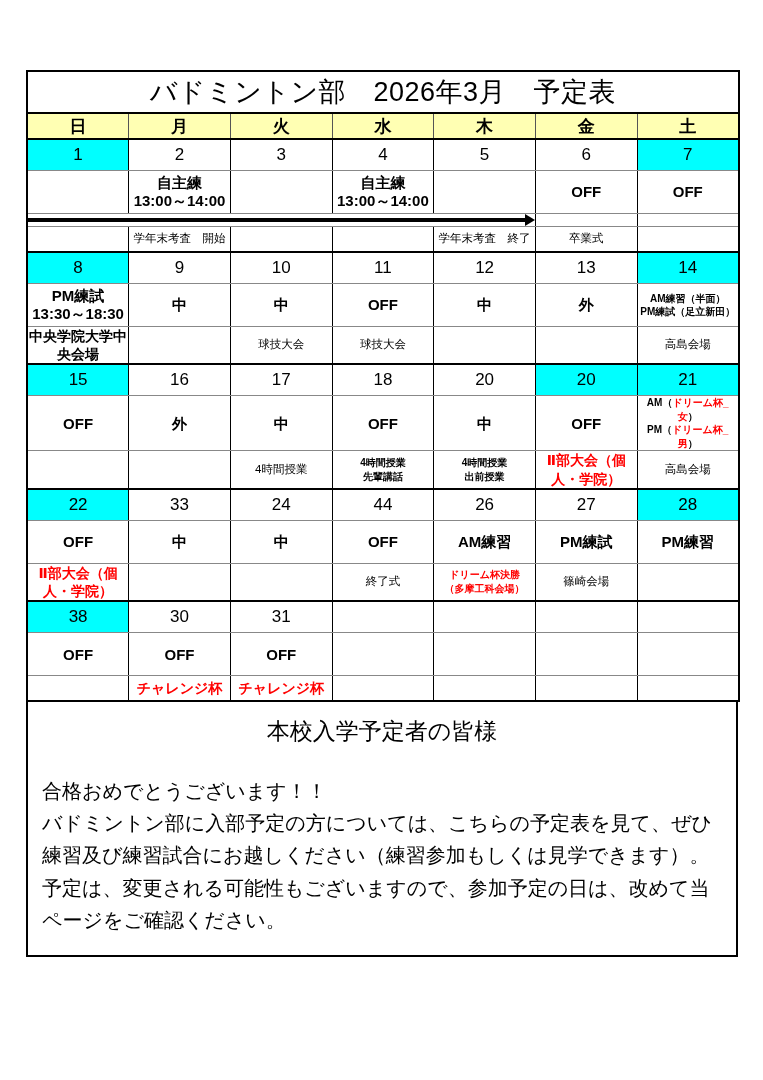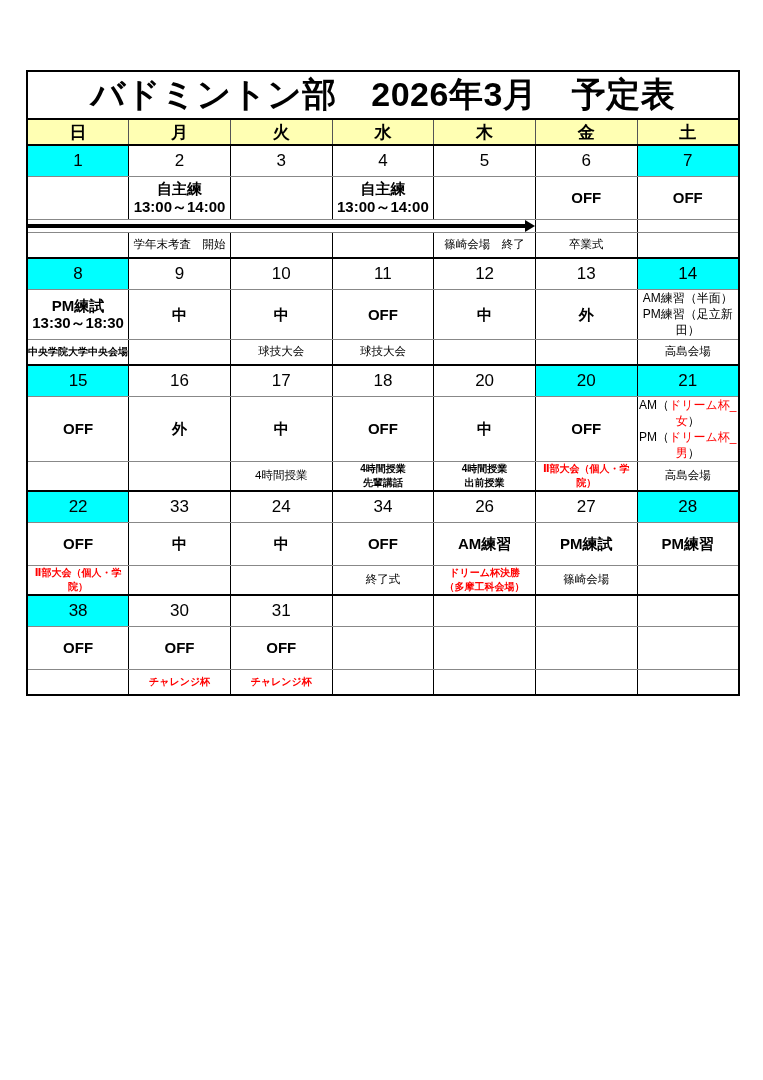--- a/index.html
+++ b/index.html
@@ -43,22 +43,22 @@
     padding: 0;
     overflow: hidden;
   }
 
   
   col.c { width: 101.7px; }
 
   
   .title-cell {
     height: 40px;
-    font-size: 34px;
-    font-weight: bold;
+    font-size: 27px;
+    font-weight: normal;
     letter-spacing: 0.5px;
     border: 2px solid #000 !important;
     border-bottom: 2px solid #000 !important;
   }
 
   
   .dow {
     height: 24px;
     background: #ffffb3;
     font-size: 17px;
@@ -87,35 +87,35 @@
     height: 42px;
     font-size: 15px;
     font-weight: bold;
     border-left: 1px solid #000;
     border-right: 1px solid #000;
     border-bottom: 1px solid #888;
     text-align: center;
   }
   .act-main { font-size: 15px; font-weight: bold; line-height: 1.15; }
   .act-sub  { font-size: 15px; font-weight: bold; line-height: 1.2; }
-  .act-tiny { font-size: 12px; font-weight: normal; line-height: 1.35; }
+  .act-tiny { font-size: 10px; font-weight: bold; line-height: 1.35; }
 
   
   tr.note td {
     height: 24px;
     font-size: 11.5px;
     font-weight: normal;
     border-left: 1px solid #000;
     border-right: 1px solid #000;
     border-bottom: 2px solid #000;
     line-height: 1.2;
     text-align: center;
   }
   .note-sm   { font-size: 11.5px; }
-  .note-xs   { font-size: 10px; font-weight: bold; line-height: 1.3; }
+  .note-xs   { font-size: 14px; font-weight: bold; line-height: 1.3; }
   .note-two  { font-size: 10px; font-weight: bold; line-height: 1.3; }
   .red { color: #ff0000; }
 
   
   tr.arrow td {
     height: 12px;
     border-left: 1px solid #000;
     border-right: 1px solid #000;
     border-bottom: 1px solid #888;
     position: relative;
@@ -238,21 +238,21 @@
               </div>
             </td>
             <td></td>
             <td></td>
           </tr>
           <tr class="note">
             <td><span class="note-sm"></span></td>
             <td><span class="note-sm">学年末考査　開始</span></td>
             <td><span class="note-sm"></span></td>
             <td><span class="note-sm"></span></td>
-            <td><span class="note-sm">篠崎会場　終了</span></td>
+            <td><span class="note-sm">学年末考査　終了</span></td>
             <td><span class="note-sm">卒業式</span></td>
             <td><span class="note-sm"></span></td>
           </tr>
           <tr class="dates">
             <td class="hl">8</td>
             <td>9</td>
             <td>10</td>
             <td>11</td>
             <td>12</td>
             <td>13</td>
@@ -273,21 +273,21 @@
               <div class="act-main">OFF</div>
             </td>
             <td>
               <div class="act-main">中</div>
             </td>
             <td>
               <div class="act-main">外</div>
             </td>
             <td>
               <div class="act-tiny">AM練習（半面）</div>
-              <div class="act-tiny">PM練習（足立新田）</div>
+              <div class="act-tiny">PM練試（足立新田）</div>
             </td>
           </tr>
           <tr class="note">
             <td><span class="note-xs">中央学院大学中央会場</span></td>
             <td><span class="note-sm"></span></td>
             <td><span class="note-sm">球技大会</span></td>
             <td><span class="note-sm">球技大会</span></td>
             <td><span class="note-sm"></span></td>
             <td><span class="note-sm"></span></td>
             <td><span class="note-sm">高島会場</span></td>
@@ -333,21 +333,21 @@
 先輩講話</span></td>
             <td><span class="note-two" style="white-space: pre-line;">4時間授業
 出前授業</span></td>
             <td><span class="note-xs red">Ⅱ部大会（個人・学院）</span></td>
             <td><span class="note-sm">高島会場</span></td>
           </tr>
           <tr class="dates">
             <td class="hl">22</td>
             <td>33</td>
             <td>24</td>
-            <td>34</td>
+            <td>44</td>
             <td>26</td>
             <td>27</td>
             <td class="hl">28</td>
           </tr>
           <tr class="act">
             <td>
               <div class="act-main">OFF</div>
             </td>
             <td>
               <div class="act-main">中</div>
@@ -407,15 +407,23 @@
             <td><span class="note-xs red">チャレンジ杯</span></td>
             <td><span class="note-xs red">チャレンジ杯</span></td>
             <td><span class="note-sm"></span></td>
             <td><span class="note-sm"></span></td>
             <td><span class="note-sm"></span></td>
             <td><span class="note-sm"></span></td>
           </tr>
         </tbody>
     </table>
 
+    <div class="msgbox">
+      <div class="msg-head">本校入学予定者の皆様</div>
+      <div class="msg-body" id="msg-body">
+          <p>合格おめでとうございます！！</p>
+          <p>バドミントン部に入部予定の方については、こちらの予定表を見て、ぜひ練習及び練習試合にお越しください（練習参加もしくは見学できます）。</p>
+          <p>予定は、変更される可能性もございますので、参加予定の日は、改めて当ページをご確認ください。</p>
+        </div>
+    </div>
 
   </div>
 </div>
 
 </body></html>

